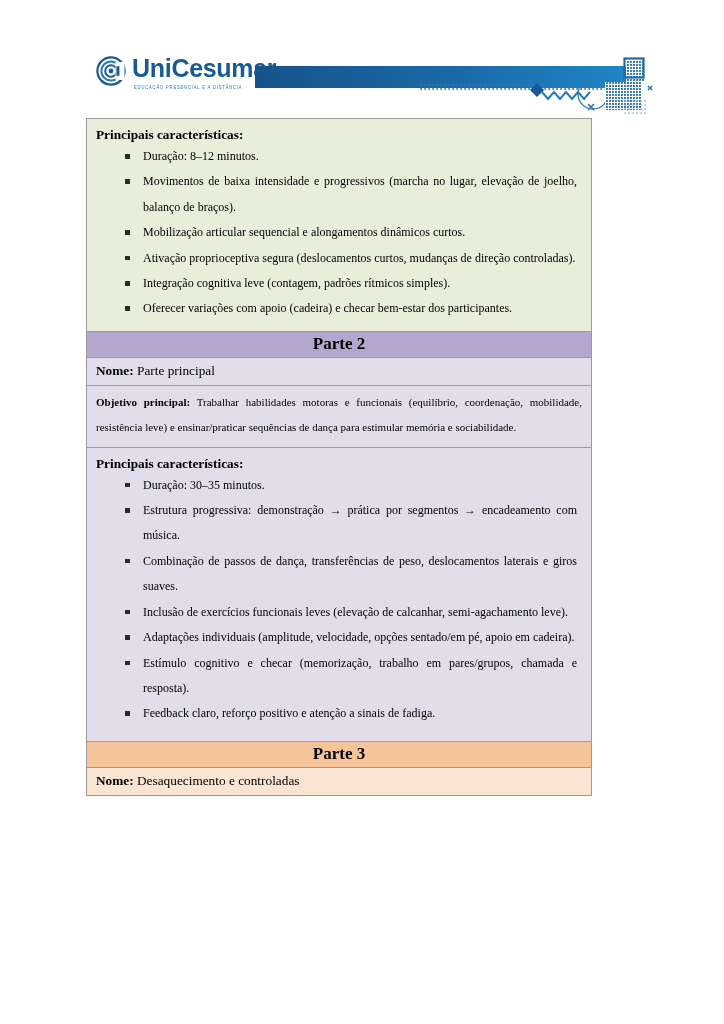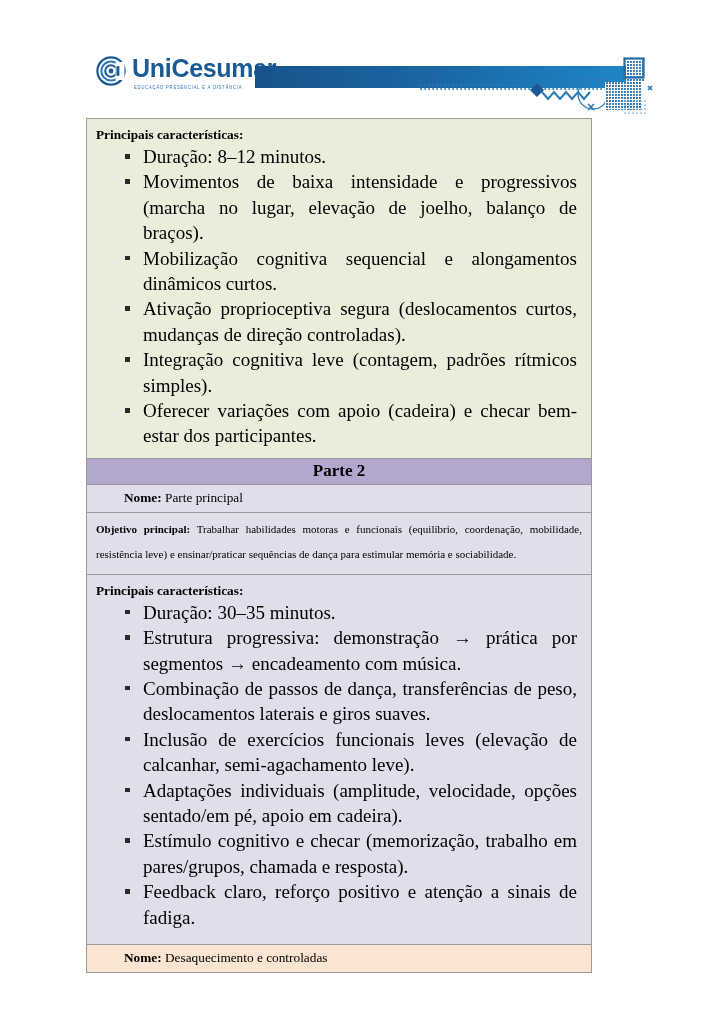--- a/index.html
+++ b/index.html
@@ -109,21 +109,21 @@
   
   ul.bullets {
     list-style: none;
     margin: 0;
     padding: 0;
   }
   ul.bullets > li {
     position: relative;
     padding-left: 47px;
     margin: 0;
-    font-size: 19px;
+    font-size: 12px;
     line-height: 25.4px;
     text-align: justify;
     padding-right: 5px;
   }
   ul.bullets > li::before {
     content: "";
     position: absolute;
     left: 29px;
     top: 10px;
     width: 4.5px;
@@ -134,21 +134,20 @@
   .part-header {
     text-align: center;
     font-weight: bold;
     font-size: 17px;
     line-height: 18px;
     padding: 3px 0 4px 0;
   }
   .row-line {
     font-size: 13.3px;
     line-height: 20px;
-    margin-left: 28px;
   }
   .para {
     font-size: 11px;
     line-height: 25.4px;
     text-align: justify;
   }
   b.lbl { font-weight: bold; }
 
   
   .green-body  { background: #e9eedb; }
@@ -224,21 +223,21 @@
 <table class="plan-table">
   <tbody>
 
     <tr>
       <td class="green-body">
         <div class="cell-pad" style="padding-bottom:9px;">
           <div class="sec-title">Principais características:</div>
           <ul class="bullets">
             <li>Duração: 8–12 minutos.</li>
             <li>Movimentos de baixa intensidade e progressivos (marcha no lugar, elevação de joelho, balanço de braços).</li>
-            <li>Mobilização cognitiva sequencial e alongamentos dinâmicos curtos.</li>
+            <li>Mobilização articular sequencial e alongamentos dinâmicos curtos.</li>
             <li>Ativação proprioceptiva segura (deslocamentos curtos, mudanças de direção controladas).</li>
             <li>Integração cognitiva leve (contagem, padrões rítmicos simples).</li>
             <li>Oferecer variações com apoio (cadeira) e checar bem-estar dos participantes.</li>
           </ul>
         </div>
       </td>
     </tr>
 
     <tr>
       <td class="purple-head">
@@ -274,20 +273,25 @@
             <li>Combinação de passos de dança, transferências de peso, deslocamentos laterais e giros suaves.</li>
             <li>Inclusão de exercícios funcionais leves (elevação de calcanhar, semi-agachamento leve).</li>
             <li>Adaptações individuais (amplitude, velocidade, opções sentado/em pé, apoio em cadeira).</li>
             <li>Estímulo cognitivo e checar (memorização, trabalho em pares/grupos, chamada e resposta).</li>
             <li>Feedback claro, reforço positivo e atenção a sinais de fadiga.</li>
           </ul>
         </div>
       </td>
     </tr>
 
+    <tr>
+      <td class="orange-head">
+        <div class="part-header">Parte 3</div>
+      </td>
+    </tr>
 
     <tr>
       <td class="orange-body">
         <div class="cell-pad-tight row-line">
           <b class="lbl">Nome:</b>
           <span>Desaquecimento e controladas</span>
         </div>
       </td>
     </tr>
 

